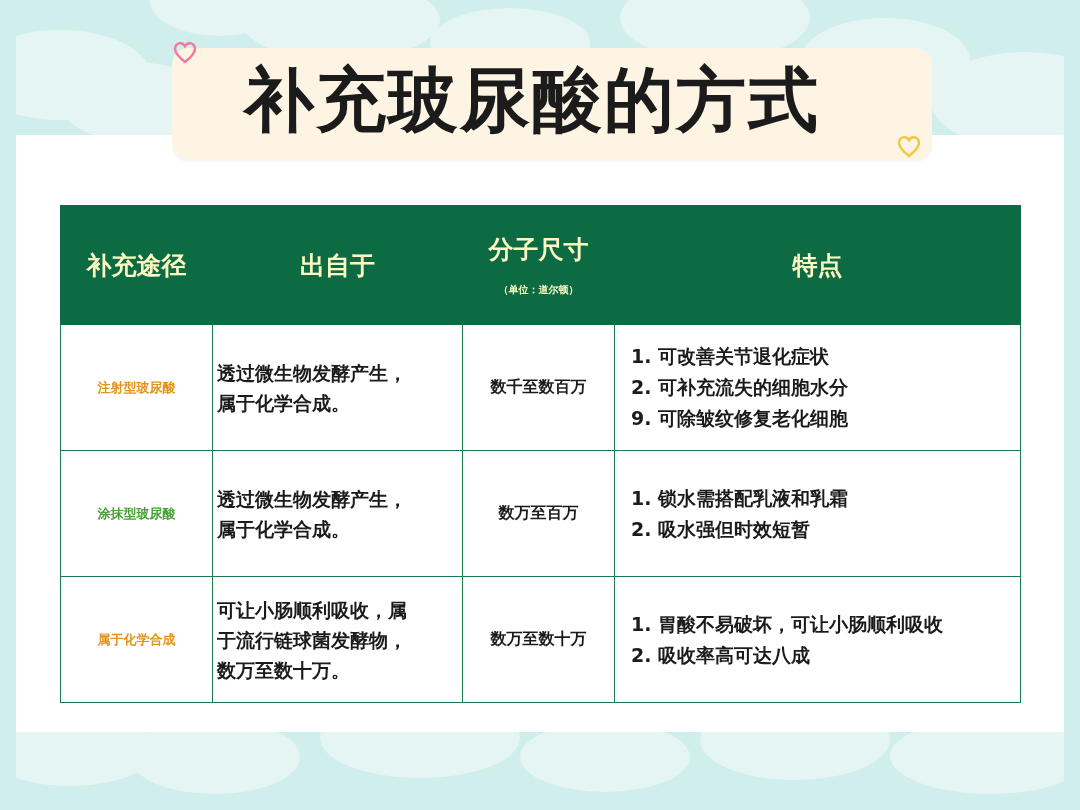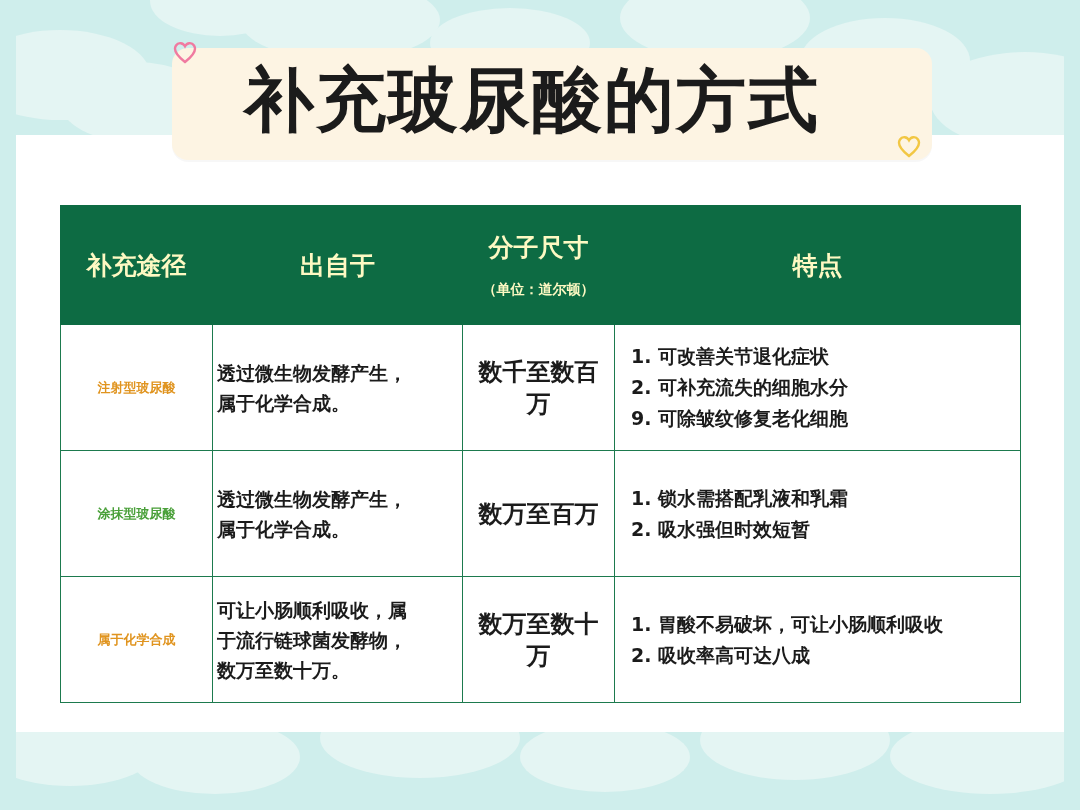--- a/index.html
+++ b/index.html
@@ -117,21 +117,21 @@
     border: 1px solid #0d6b43;
     height: 118px;
     font-family: "DejaVu Sans", "Liberation Sans", sans-serif;
     font-weight: bold;
     font-size: 25px;
     text-align: center;
     padding: 0 6px;
   }
   .th-sub {
     display: block;
-    font-size: 14px;
+    font-size: 10px;
     font-weight: bold;
     margin-top: 17px;
   }
   col.c1 { width: 152px; }
   col.c2 { width: 250px; }
   col.c3 { width: 152px; }
   col.c4 { width: 406px; }
 
   td.col-route {
     text-align: center;
@@ -151,21 +151,21 @@
     font-family: "DejaVu Sans", "Liberation Sans", sans-serif;
     font-size: 19px;
     line-height: 30px;
     font-weight: bold;
   }
   td.col-size {
     text-align: center;
     padding: 10px 8px;
     color: #1b1b1b;
     font-family: "DejaVu Sans", "Liberation Sans", sans-serif;
-    font-size: 24px;
+    font-size: 16px;
     font-weight: bold;
   }
   td.col-features {
     text-align: left;
     padding: 14px 16px;
     color: #1b1b1b;
     font-family: "DejaVu Sans", "Liberation Sans", sans-serif;
     font-size: 19px;
     line-height: 31px;
     font-weight: bold;

